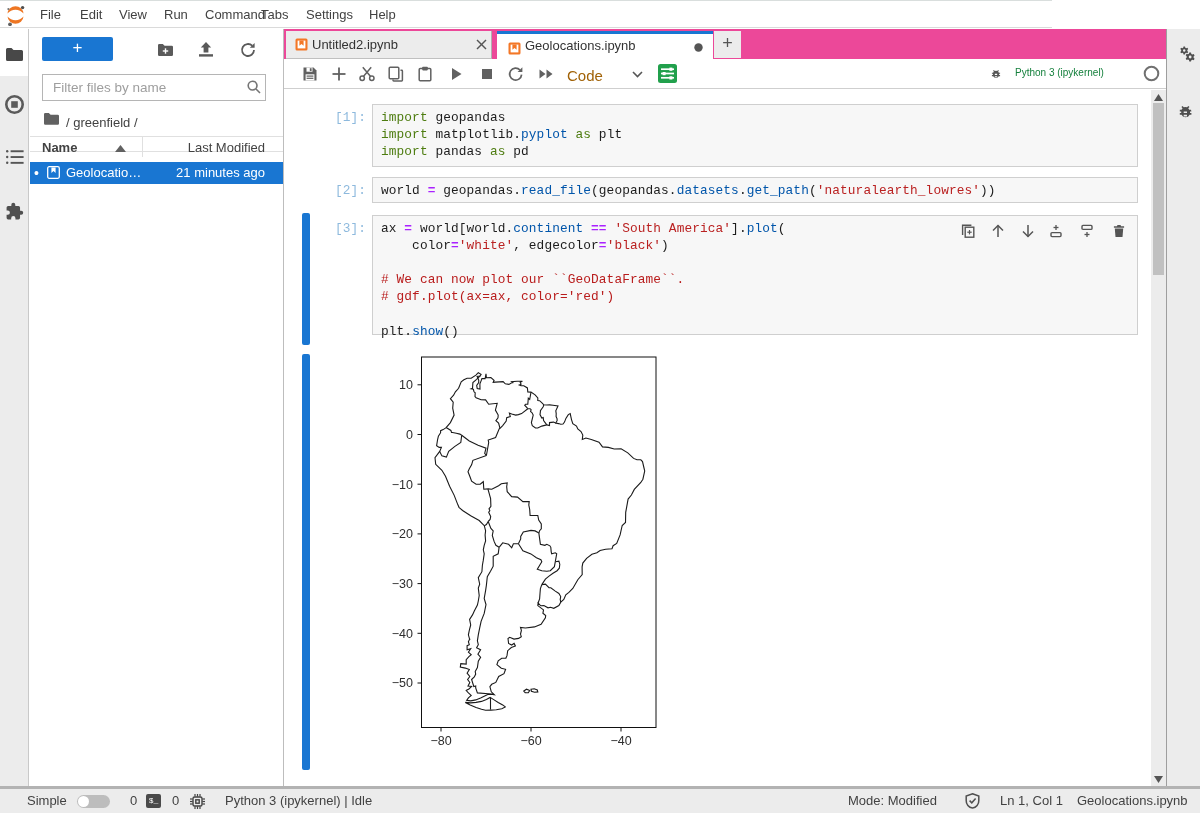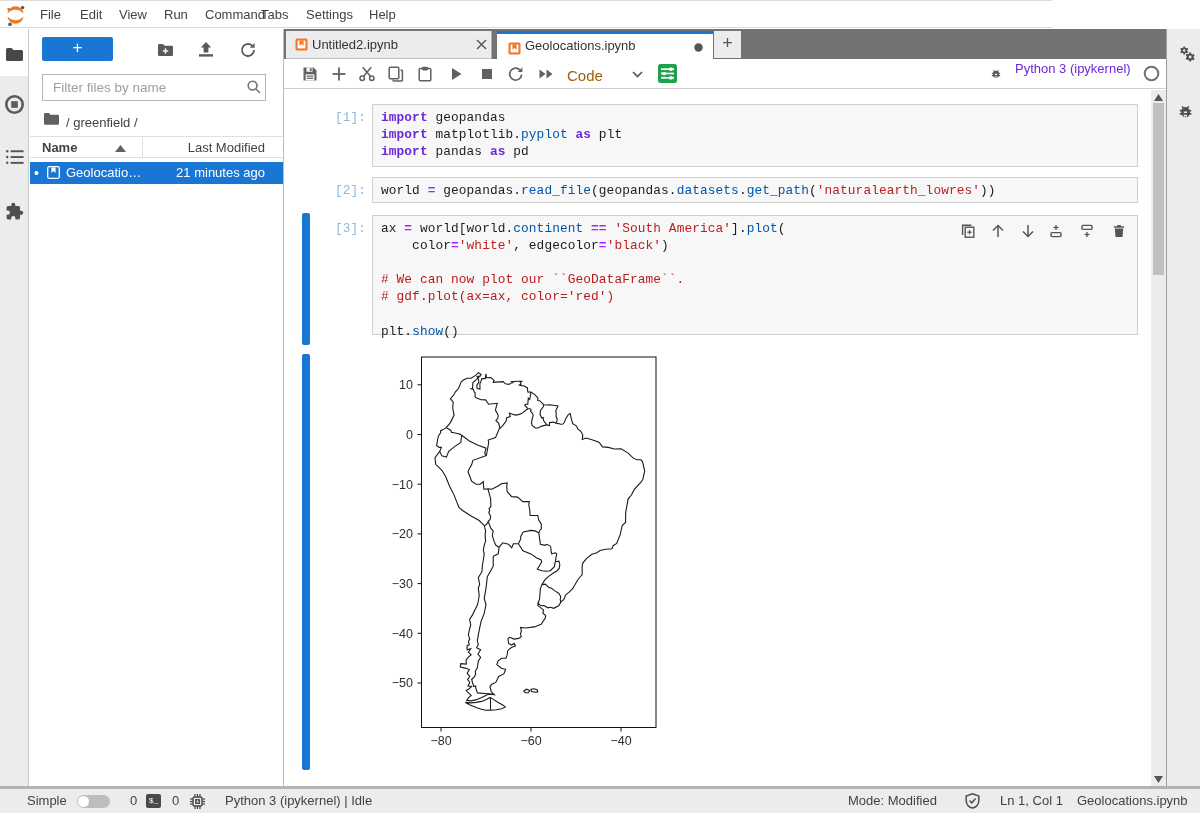--- a/index.html
+++ b/index.html
@@ -4,43 +4,43 @@
 *{margin:0;padding:0;box-sizing:border-box}
 html,body{width:1200px;height:813px;overflow:hidden;background:#fff;font-family:"Liberation Sans",sans-serif}
 #menubar{position:absolute;left:0;top:0;width:1052px;height:28px;background:#fff;border-top:1px solid #d9dedd;border-bottom:1px solid #dadada}
 #menubar span{position:absolute;top:0;line-height:27px;font-size:13px;color:#424242}
 #lstrip{position:absolute;left:0;top:29px;width:29px;height:760px;background:#ececec;border-right:1px solid #c9c9c9}
 #lstrip .active{position:absolute;left:0;top:0;width:28px;height:47px;background:#fff}
 #fb{position:absolute;left:30px;top:29px;width:254px;height:758px;background:#fff}
 #fb .vline{position:absolute;left:253px;top:0;width:1px;height:758px;background:#bdbdbd}
 #plusbtn{position:absolute;left:12px;top:8px;width:71px;height:24px;background:#1976d2;border-radius:2px;color:#fff;text-align:center;line-height:22px;font-size:17px}
 #filter{position:absolute;left:12px;top:45px;width:224px;height:27px;border:1px solid #b5b5b5;background:#fff;font-size:13.5px;color:#9e9e9e;line-height:25px;padding-left:10px}
-#fhead{position:absolute;left:0;top:107px;width:253px;height:22px;border-top:1px solid #e0e0e0;border-bottom:1px solid #e0e0e0}
+#fhead{position:absolute;left:0;top:107px;width:253px;height:16px;border-top:1px solid #e0e0e0;border-bottom:1px solid #e0e0e0}
 #fhead .nm{position:absolute;left:12px;top:3px;font-weight:bold;font-size:13px;color:#424242}
 #fhead .lm{position:absolute;right:18px;top:3px;font-size:13px;color:#424242}
 #fhead .cd{position:absolute;left:112px;top:0;width:1px;height:20px;background:#e0e0e0}
 #frow{position:absolute;left:0;top:133px;width:253px;height:22px;background:#1976d2;color:#fff;font-size:13px}
 #dock{position:absolute;left:284px;top:29px;width:882px;height:758px}
-#tabbar{position:absolute;left:0;top:0;width:882px;height:30px;background:#737373}
+#tabbar{position:absolute;left:0;top:0;width:882px;height:30px;background:#ec4899}
 .tab{position:absolute;top:2px;height:28px;font-size:13px;color:#333}
 #tab1{left:2px;width:206px;background:#ececec;border-right:1px solid #b0b0b0;border-bottom:1px solid #c0c0c0}
 #tab2{left:213px;width:216px;background:#fff;border-top:3px solid #1976d2;top:2px}
 #tabplus{position:absolute;left:430px;top:2px;width:27px;height:27px;background:#ececec;color:#555;text-align:center;line-height:25px;font-size:18px}
 #toolbar{position:absolute;left:0;top:30px;width:882px;height:30px;background:#fff;border-bottom:1px solid #cfcfcf}
 #nb{position:absolute;left:0;top:61px;width:867px;height:697px;background:#fff}
 #sbar{position:absolute;left:867px;top:61px;width:15px;height:697px;background:#ececec}
 #sbar .thumb{position:absolute;left:2px;top:13px;width:11px;height:172px;background:#c0c0c0}
 #rborder{position:absolute;left:1166px;top:29px;width:1px;height:758px;background:#9e9e9e}
 #rstrip{position:absolute;left:1167px;top:29px;width:33px;height:758px;background:#ececec}
 #statusbar{position:absolute;left:0;top:789px;width:1200px;height:24px;background:#ececec;font-size:13px;color:#424242}
 #statusbar span{position:absolute;top:4px}
 .mono{font-family:"Liberation Mono",monospace;font-size:12.8px;line-height:17.1px;white-space:pre;letter-spacing:0.1px}
 .prompt{position:absolute;width:66px;text-align:right;color:rgba(48,127,193,.55)}
 .editor{position:absolute;left:88px;width:766px;background:#f7f7f7;border:1px solid #cfcfcf;padding:4px 0 0 8px;color:#1c1c1c}
-.k{color:#6d28d9;font-weight:bold}
+.k{color:#4d7c0f;font-weight:normal}
 .p{color:#0055aa}
 .o{color:#aa22ff;font-weight:bold}
 .s{color:#ba2121}
 .c{color:#b91c1c;}
 .bar{position:absolute;left:18px;width:8px;background:#1976d2;border-radius:2px}
 .fig{position:absolute;left:96px;top:260px}
 svg{display:block}
 </style></head>
 <body>
 <div id="menubar">
@@ -220,21 +220,21 @@
           <line x1="3" y1="9.5" x2="16" y2="9.5"></line>
           <line x1="3" y1="13.8" x2="16" y2="13.8"></line>
         </g>
         <rect x="11.4" y="3.6" width="3" height="3.2" fill="#fff"></rect>
         <rect x="4.6" y="8" width="3" height="3.2" fill="#fff"></rect>
         <rect x="11.4" y="12.3" width="3" height="3.2" fill="#fff"></rect>
       </svg>
       <svg style="position:absolute;left:705px;top:9px" width="14" height="14" viewBox="0 0 24 24">
         <path d="M19,8 h-2.2 a5,5 0 0 0 -1.2,-1.8 L17,4.8 L15.6,3.4 L14,5 A5.4,5.4 0 0 0 12,4.6 A5.4,5.4 0 0 0 10,5 L8.4,3.4 L7,4.8 L8.4,6.2 A5,5 0 0 0 7.2,8 H5 v2 h1.7 a5.5,5.5 0 0 0 0,1 v1 H5 v2 h2.2 a5.3,5.3 0 0 0 9.6,0 H19 v-2 h-1.7 v-1 a5.5,5.5 0 0 0 0,-1 H19 Z M14,16 h-4 v-2 h4 Z M14,12 h-4 v-2 h4 Z" fill="#555"></path>
       </svg>
-      <span style="position:absolute;left:731px;top:2px;font-size:13px;color:#6d28d9">Python 3 (ipykernel)</span>
+      <span style="position:absolute;left:731px;top:8px;font-size:10px;color:#15803d">Python 3 (ipykernel)</span>
       <svg style="position:absolute;left:859px;top:6px" width="17" height="17" viewBox="0 0 17 17">
         <circle cx="8.5" cy="8.5" r="6.8" fill="none" stroke="#707070" stroke-width="2"></circle>
       </svg>
     </div>
   <div id="nb">
     <div class="prompt mono" style="left:16px;top:19px">[1]:</div>
 <div class="editor mono" style="top:14px;height:63px"><span class="k">import</span> geopandas
 <span class="k">import</span> matplotlib.<span class="p">pyplot</span> <span class="k">as</span> plt
 <span class="k">import</span> pandas <span class="k">as</span> pd</div>
 <div class="prompt mono" style="left:16px;top:92px">[2]:</div>

